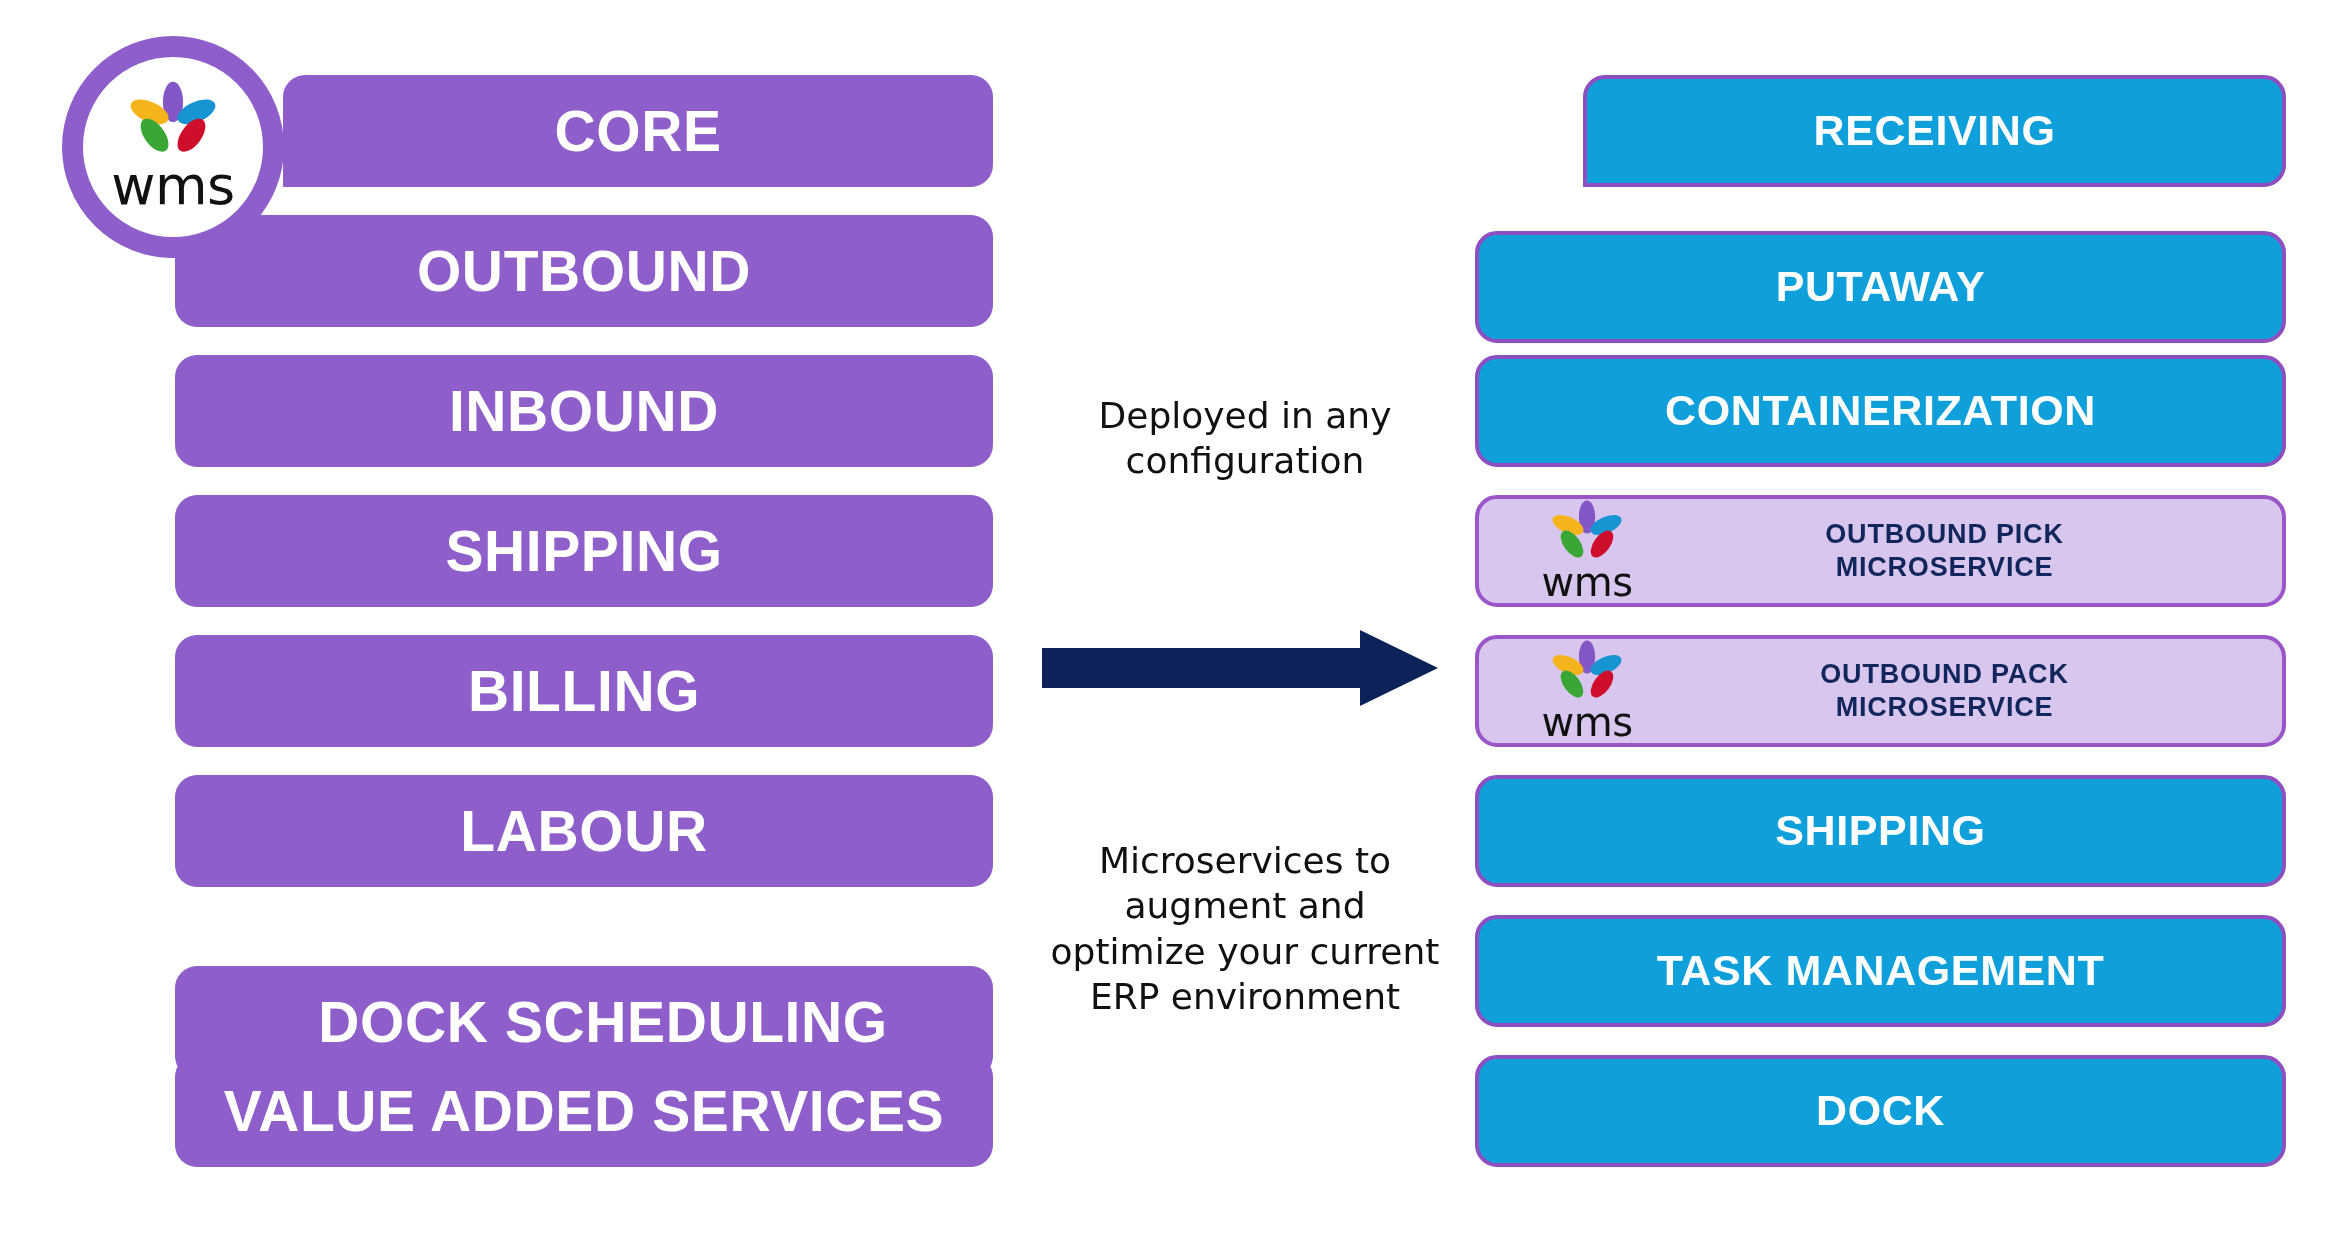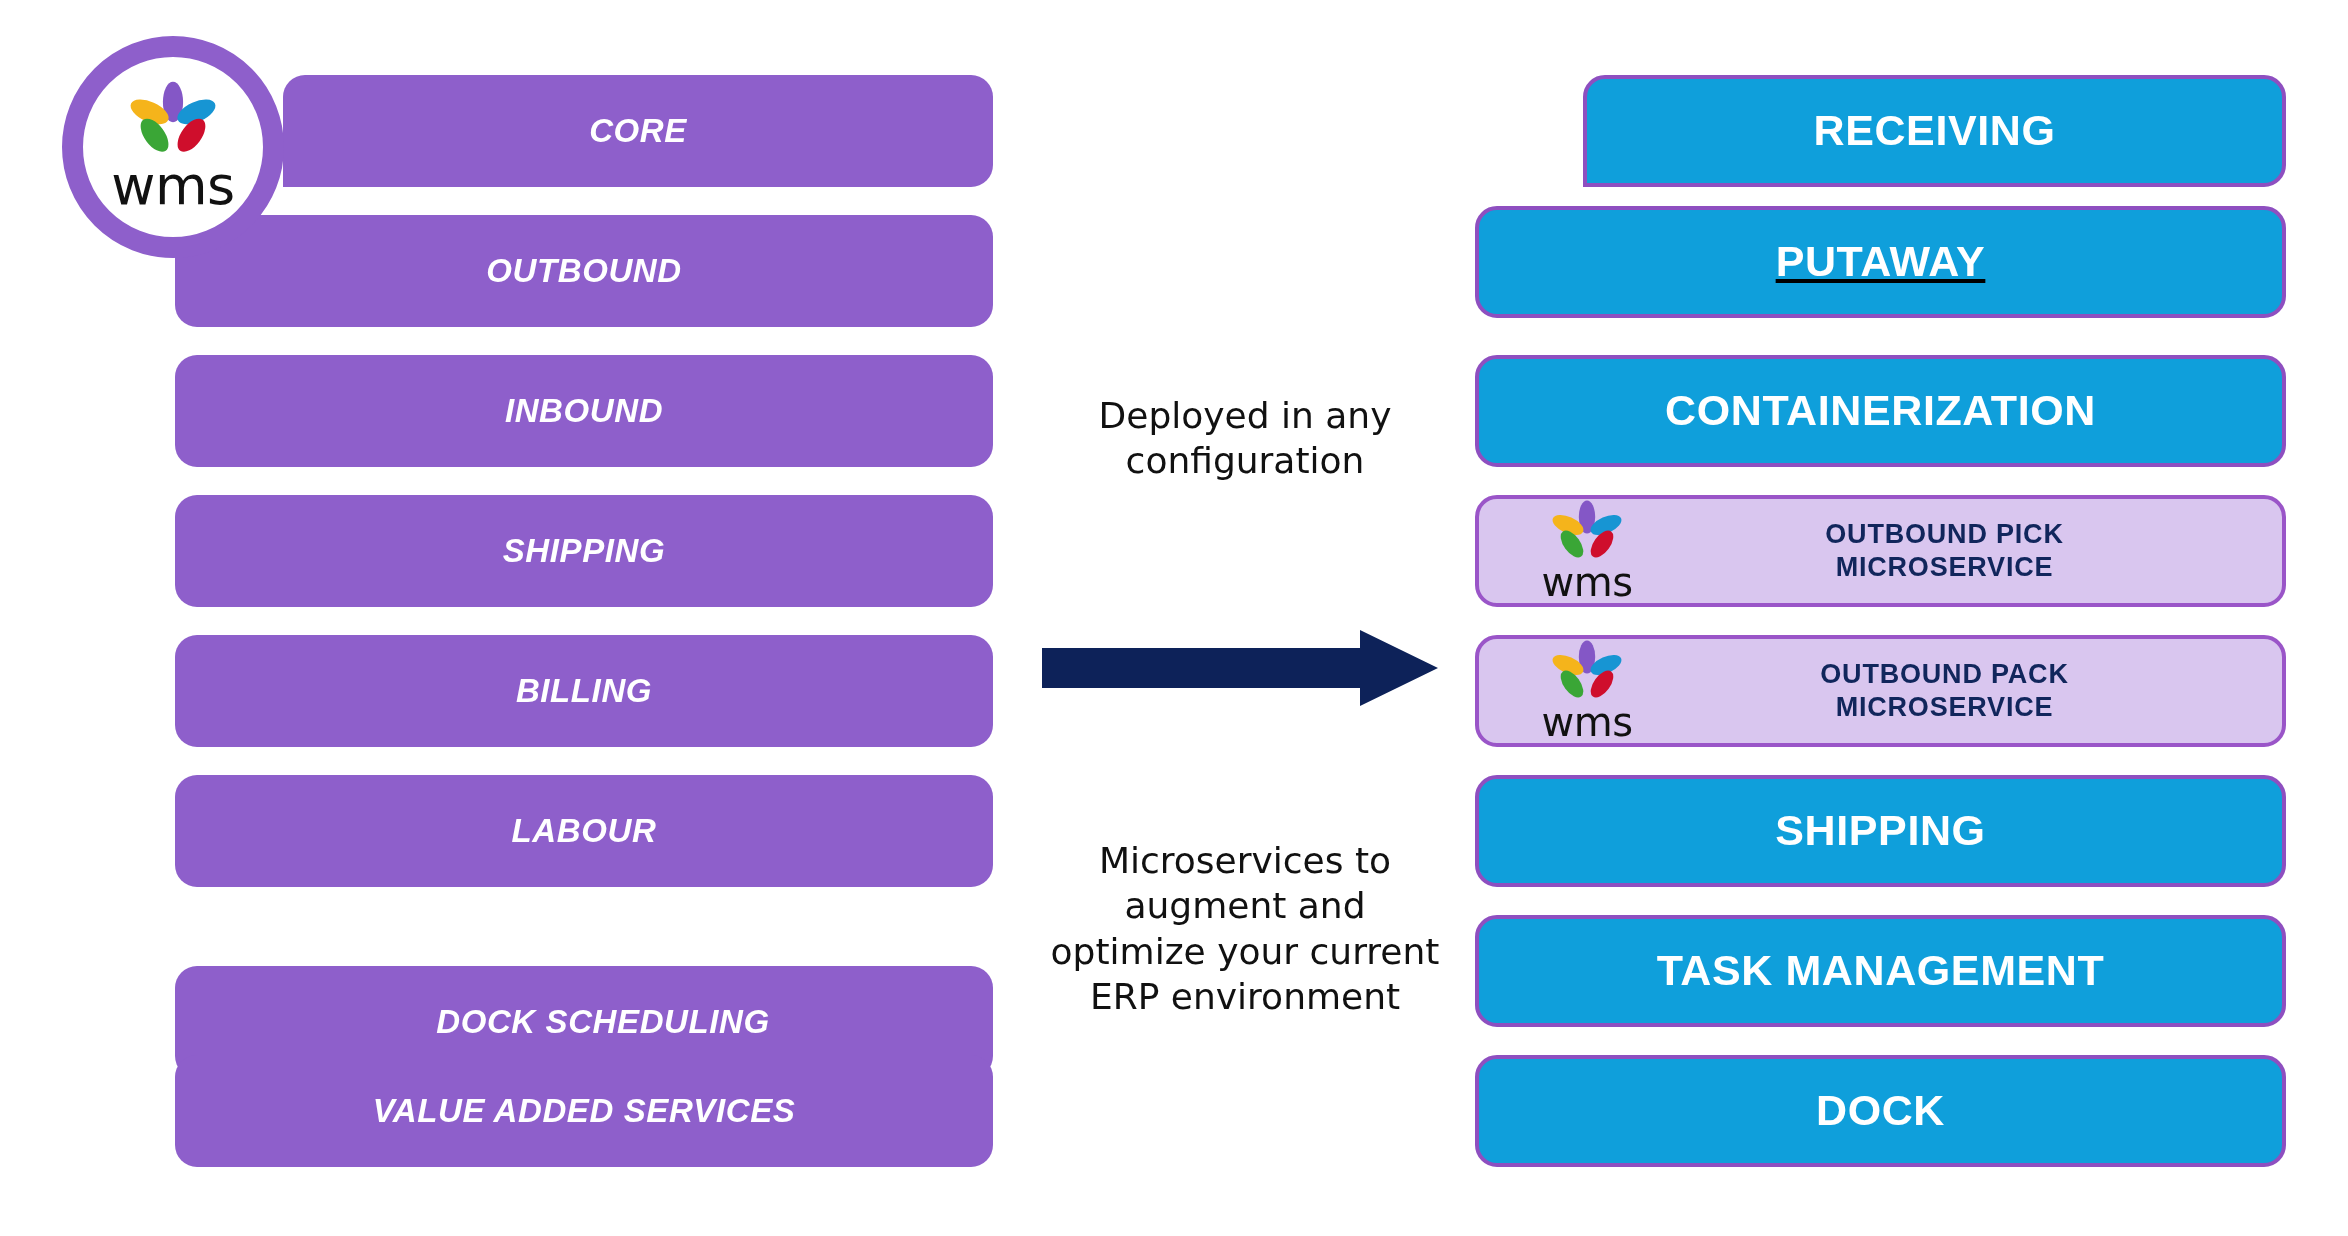--- a/index.html
+++ b/index.html
@@ -44,22 +44,21 @@
     width: 818px;
   }
   .pill-wms.first {
     left: 283px;
     width: 710px;
     border-top-left-radius: 22px;
     border-bottom-left-radius: 0px;
   }
   .pill-wms .pill-label {
     color: #ffffff;
-    font-size: 33px;
-    font-style: italic;
+    font-size: 57px;
   }
 
   
   .pill-erp {
     background: #0f9fdb;
     border: 4px solid #8e4fc0;
     left: 1475px;
     width: 811px;
   }
   .pill-erp.first {
@@ -188,21 +187,21 @@
   <div class="pill pill-wms" style="top:966px;padding-left:38px;">
       <span class="pill-label">DOCK SCHEDULING</span>
     </div>
   <div class="pill pill-wms" style="top:1055px;">
       <span class="pill-label">VALUE ADDED SERVICES</span>
     </div>
 
   <div class="pill pill-erp first" style="top:75px;">
       <span class="pill-label">RECEIVING</span>
     </div>
-  <div class="pill pill-erp" style="top:206px;text-decoration:underline;">
+  <div class="pill pill-erp" style="top:231px;">
       <span class="pill-label">PUTAWAY</span>
     </div>
   <div class="pill pill-erp" style="top:355px;">
       <span class="pill-label">CONTAINERIZATION</span>
     </div>
 
   <div class="pill pill-micro" style="top:495px;">
     <span class="micro-logo">
       <span class="wms-logo">
         <svg width="78" height="60" viewBox="0 0 78 60">

